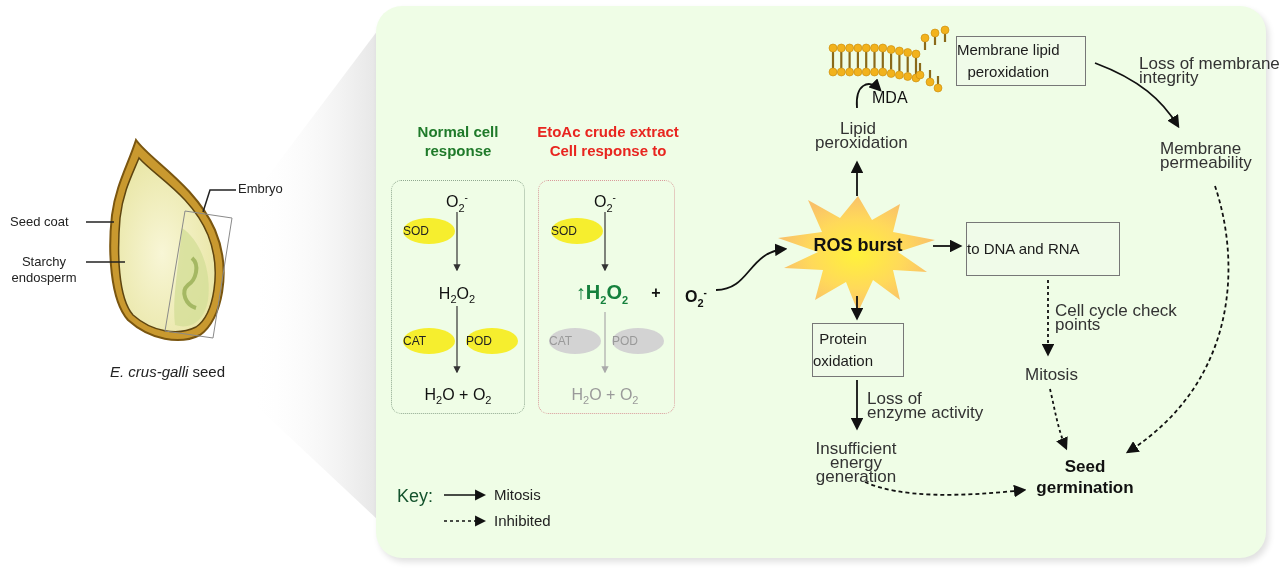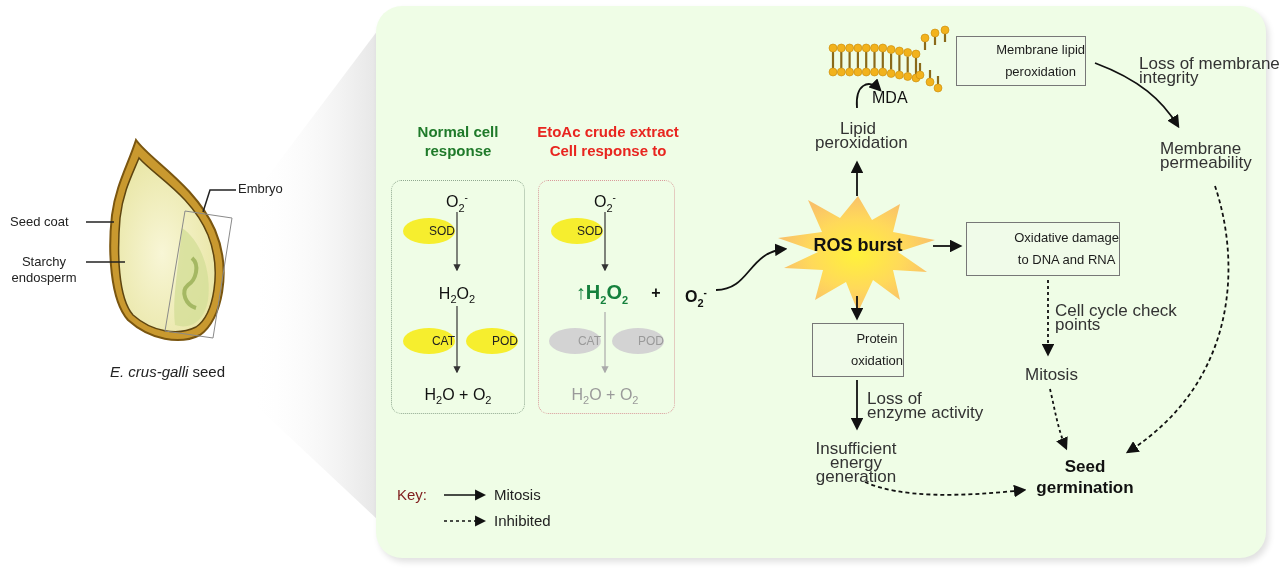--- a/index.html
+++ b/index.html
@@ -2,22 +2,22 @@
 <html><head>
 <meta charset="utf-8">
 <style>
   html,body{margin:0;padding:0;background:#ffffff;}
   body{width:1280px;height:569px;position:relative;overflow:hidden;font-family:"Liberation Sans",sans-serif;color:#1a1a1a;}
   .abs{position:absolute;}
   #panel{position:absolute;left:376px;top:6px;width:890px;height:552px;background:#effde6;border-radius:26px;box-shadow:3px 4px 6px rgba(0,0,0,0.12);}
   svg#art{position:absolute;left:0;top:0;}
   .lbl{position:absolute;font-size:13px;line-height:16px;color:#222;}
   .sm{font-size:17px;line-height:14px;color:#333;}
-  .box{position:absolute;border:1.3px solid #777;background:#f0fbe9;text-align:center;font-size:13px;line-height:22px;color:#1c1c1c;display:flex;align-items:center;justify-content:flex-end;}
-  .enz{position:absolute;width:52px;height:26px;border-radius:50%;background:#f6ee2e;font-size:12px;line-height:26px;text-align:right;color:#222;}
+  .box{position:absolute;border:1.3px solid #777;background:#f0fbe9;text-align:center;font-size:15px;line-height:22px;color:#1c1c1c;display:flex;align-items:center;justify-content:flex-start;}
+  .enz{position:absolute;width:52px;height:26px;border-radius:50%;background:#f6ee2e;font-size:12px;line-height:26px;text-align:left;color:#222;}
   .enz.off{background:#d3d3d3;color:#9a9a9a;}
   .chem{position:absolute;font-size:16px;line-height:20px;color:#111;text-align:center;}
   .chem sub{font-size:11px;} .chem sup{font-size:10px;}
   .dbox{position:absolute;border:1.3px dotted #8fa88f;border-radius:10px;}
   .dbox.red{border-color:#d99a9a;}
   .hdr{position:absolute;font-weight:bold;font-size:15px;line-height:19px;text-align:center;}
   .ital{font-style:italic;}
 </style>
 </head>
 <body>
@@ -203,21 +203,20 @@
 <div class="lbl sm" style="left:1139px;top:57px">
   <div>Loss of membrane</div>
   <div>integrity</div>
 </div>
 <div class="lbl sm" style="left:1160px;top:142px;width:76px;text-align:center">
   <div>Membrane</div>
   <div>permeability</div>
 </div>
 <div class="box" style="left:966px;top:222px;width:152px;height:52px">
   <div>
-      <div>Oxidative damage</div>
       <div>to DNA and RNA</div>
     </div>
 </div>
 <div class="lbl sm" style="left:1055px;top:304px">
   <div>Cell cycle check</div>
   <div>points</div>
 </div>
 <div class="lbl sm" style="left:1025px;top:368px">Mitosis</div>
 <div class="box" style="left:812px;top:323px;width:90px;height:52px">
   <div>
@@ -231,15 +230,15 @@
 </div>
 <div class="lbl sm" style="left:797px;top:442px;width:118px;text-align:center">
   <div>Insufficient energy</div>
   <div>generation</div>
 </div>
 <div class="abs" style="left:1030px;top:456px;width:110px;text-align:center;font-weight:bold;font-size:17px;line-height:21px;color:#111">
   <div>Seed</div>
   <div>germination</div>
 </div>
 
-<div class="abs" style="left:397px;top:486px;font-size:15px;color:#7f1d1d">Key:</div>
+<div class="abs" style="left:397px;top:486px;font-size:18px;color:#14532d">Key:</div>
 <div class="abs" style="left:494px;top:486px;font-size:15px;color:#222">Mitosis</div>
 <div class="abs" style="left:494px;top:512px;font-size:15px;color:#222">Inhibited</div>
 
 </body></html>

